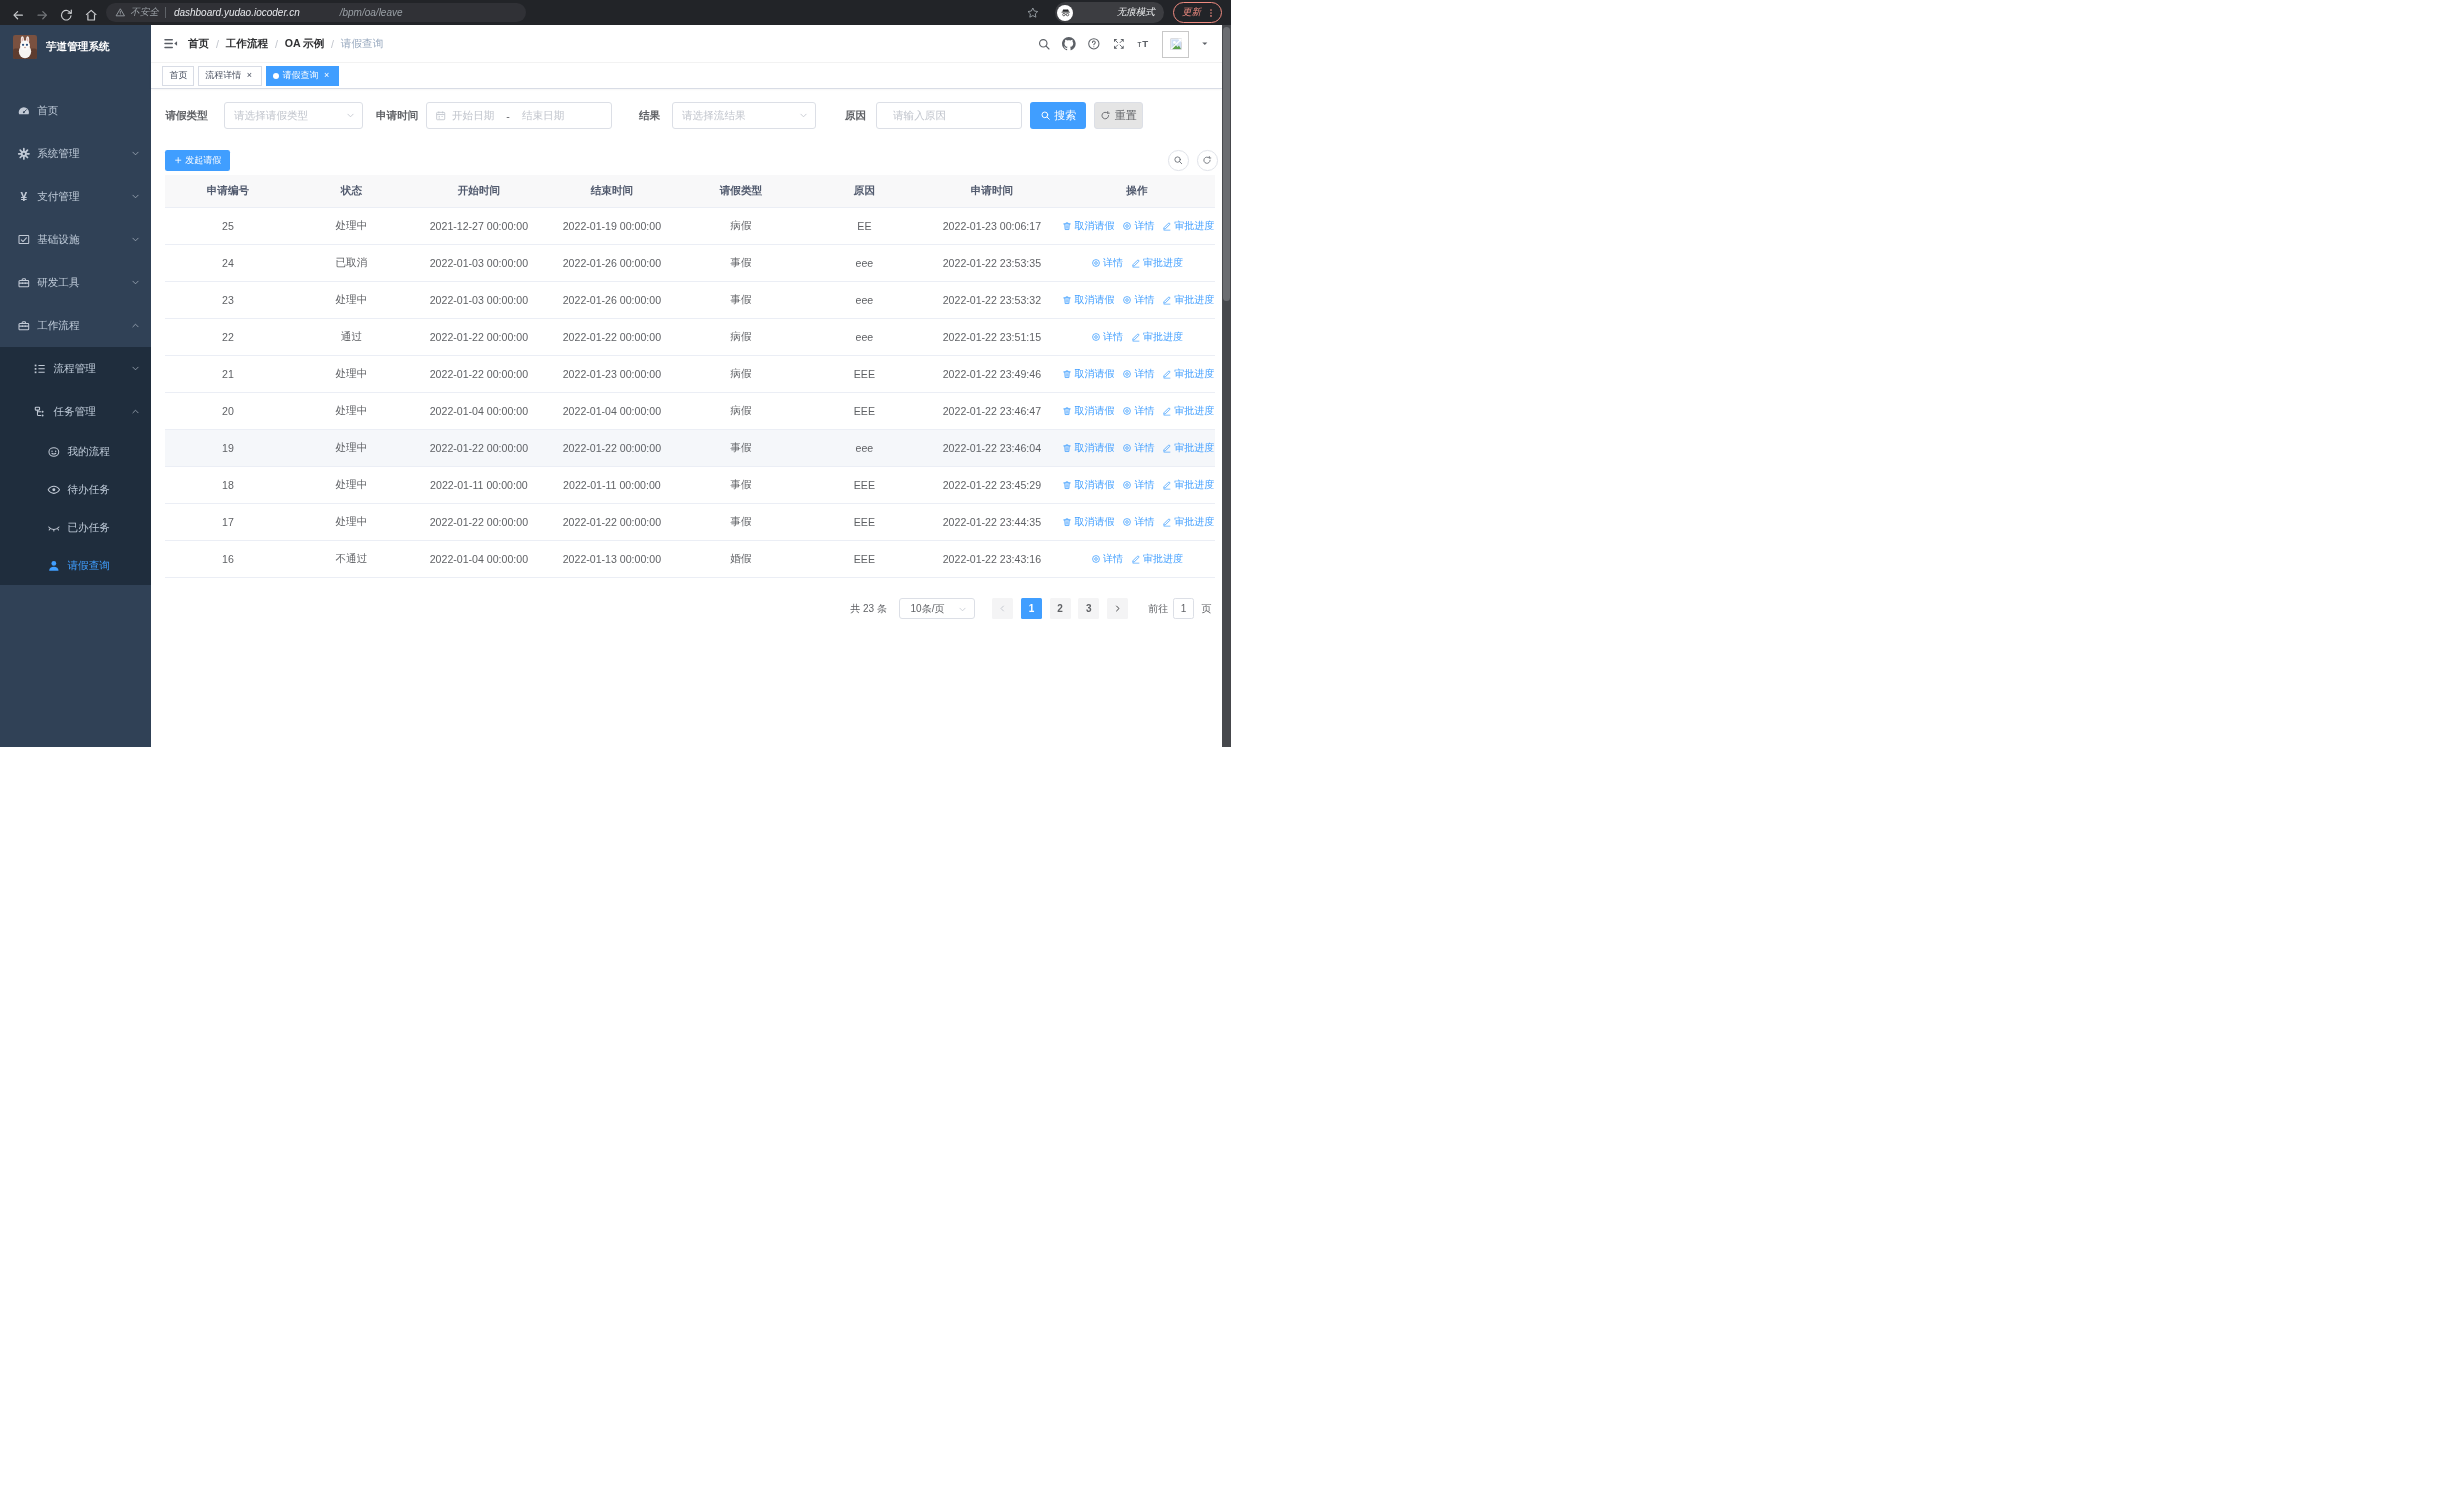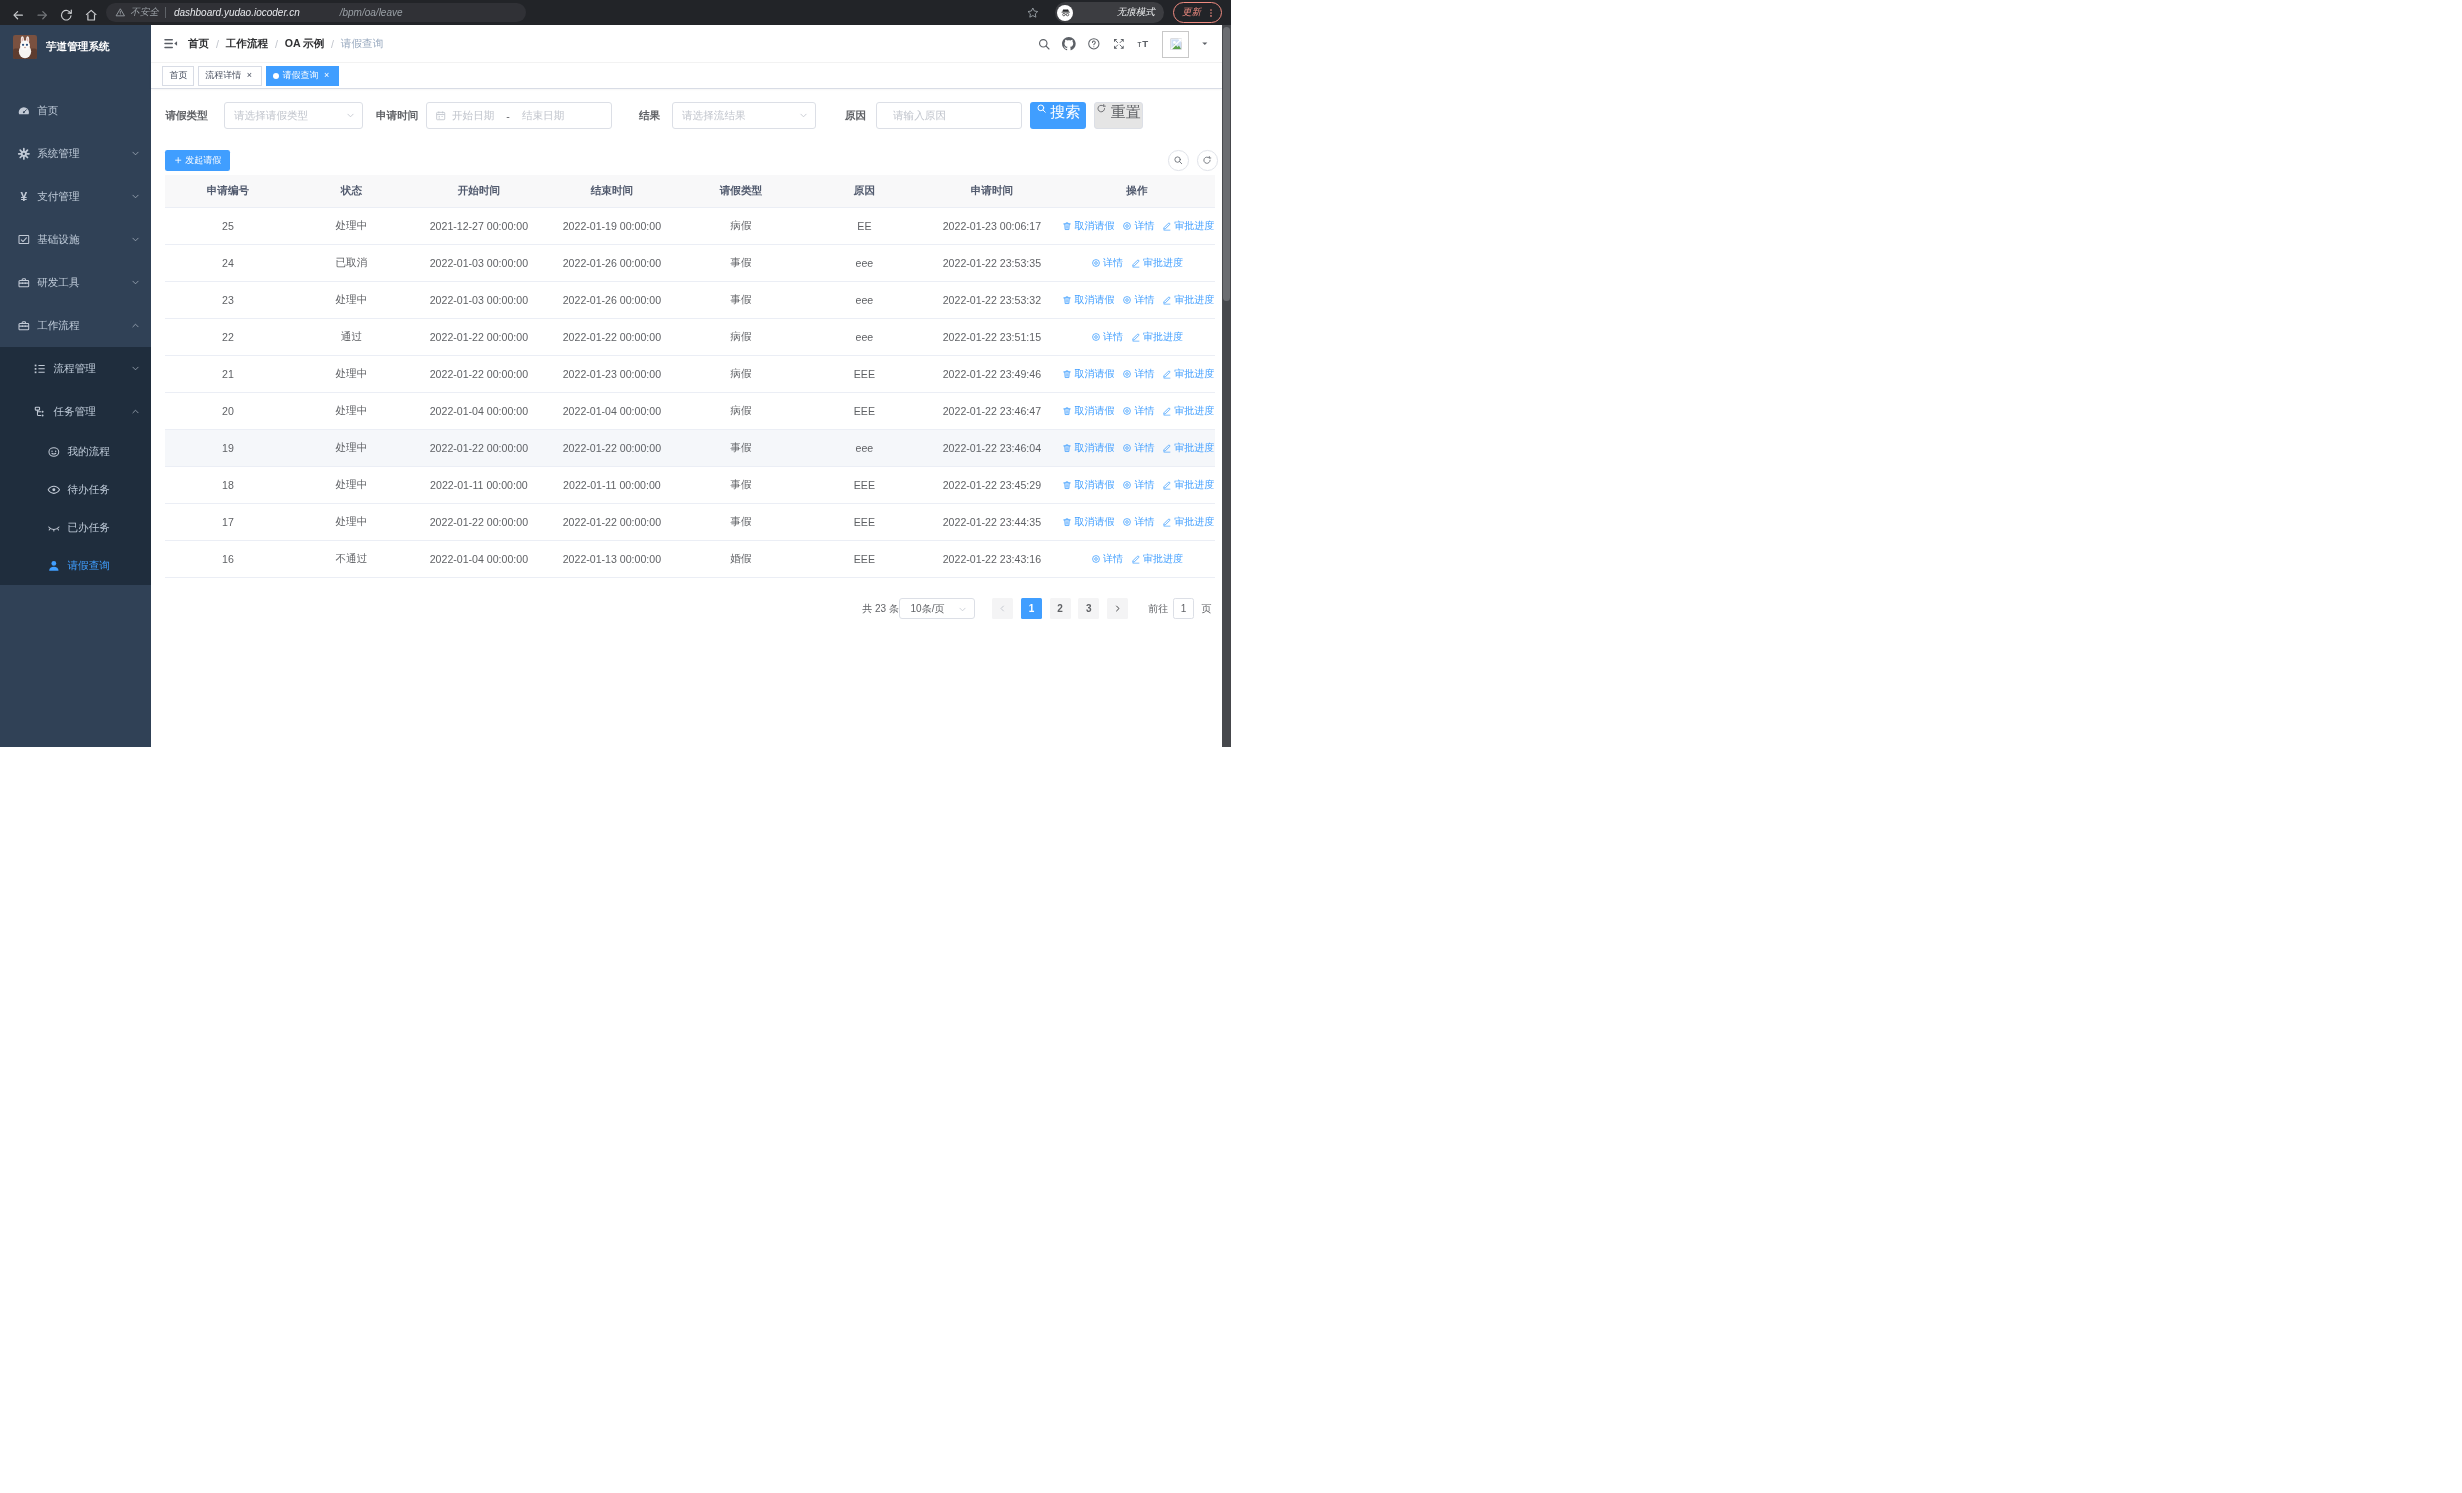--- a/index.html
+++ b/index.html
@@ -69,21 +69,21 @@
 
   .content{position:relative;height:658px;background:#fff;}
 
   
   .flabel{position:absolute;top:13px;line-height:27px;font-weight:700;font-size:10.6px;color:#606266;white-space:nowrap;}
   .fctrl{position:absolute;top:13px;height:27px;border:0.8px solid #dcdfe6;border-radius:3px;background:#fff;display:flex;align-items:center;font-size:10.6px;color:#c0c4cc;cursor:pointer;}
   .ph{color:#c0c4cc;white-space:nowrap;}
   .sel-chevron{width:9px;height:9px;color:#c0c4cc;position:absolute;right:6.8px;top:8.4px;}
   .cal-ic{width:11.4px;height:11.4px;color:#c0c4cc;margin:0 6px 0 7.6px;flex:none;}
   .range-sep{color:#606266;margin:0 12px;}
-  .btn{display:flex;align-items:flex-start;justify-content:center;gap:3.8px;border-radius:3px;font-size:15px;cursor:pointer;border:0.8px solid transparent;}
+  .btn{display:flex;align-items:center;justify-content:center;gap:3.8px;border-radius:3px;font-size:11px;cursor:pointer;border:0.8px solid transparent;}
   .btn-search{position:absolute;left:879px;top:13px;width:56px;height:27px;background:var(--primary);color:#fff;}
   .btn-reset{position:absolute;left:943px;top:13px;width:49px;height:27px;background:#e5e5e5;border-color:#dcdfe6;color:#606266;}
   .bico{width:10.6px;height:10.6px;}
 
   .btn-create{position:absolute;left:14.4px;top:61px;height:21px;padding:0 8.4px;background:var(--primary);color:#fff;border-radius:2.3px;font-size:9px;display:flex;align-items:center;gap:3px;cursor:pointer;}
   .plus-ic{width:8.4px;height:8.4px;}
   .mini-circle{position:absolute;top:61px;width:20.5px;height:20.5px;border-radius:50%;border:0.8px solid #e0e3e9;color:#61666d;display:flex;align-items:center;justify-content:center;cursor:pointer;background:#fff;}
   .mini-circle .mcic{width:10px;height:10px;}
   .mini-circle.c1{left:1017px;}
   .mini-circle.c2{left:1046px;}
@@ -91,21 +91,21 @@
   
   .grid{position:absolute;left:14.4px;top:86px;width:1050px;border-collapse:collapse;table-layout:fixed;}
   .grid th{height:32px;background:#f8f8f9;color:#515a6e;font-size:10.6px;font-weight:700;text-align:center;border-bottom:0.8px solid #ebeef5;white-space:nowrap;}
   .grid td{height:37px;color:#606266;font-size:10.6px;text-align:center;border-bottom:0.8px solid #ebeef5;white-space:nowrap;background:#fff;}
   .grid tr.highlight td{background:#f5f7fa;}
   .act{color:var(--link);font-size:10px;margin:0 3.8px;display:inline-flex;align-items:center;gap:2.3px;cursor:pointer;text-decoration:none;white-space:nowrap;}
   .act .aic{width:10px;height:10px;flex:none;}
 
   
   .pagination{position:absolute;top:509px;right:10.6px;height:21px;display:flex;align-items:center;font-size:10px;color:#606266;}
-  .ptotal{}
+  .ptotal{margin-right:12px;}
   .psel{position:relative;width:76px;height:21px;border:0.8px solid #dcdfe6;border-radius:3px;display:flex;align-items:center;padding-left:10.6px;color:#606266;cursor:pointer;margin-right:13.7px;}
   .psel .sel-chevron{top:6px;}
   .pbtn{min-width:21px;height:21px;margin:0 3.8px;border-radius:1.5px;background:#f4f4f5;display:flex;align-items:center;justify-content:center;font-size:10px;font-weight:600;color:#606266;cursor:pointer;border:none;}
   .pbtn.active{background:var(--primary);color:#fff;}
   .parrow{color:#303133;}
   .parrow.disabled{color:#c0c4cc;cursor:default;}
   .parrow .pic{width:9px;height:9px;}
   .goto-label{margin-left:16.7px;margin-right:4.6px;}
   .goto-input{width:21px;height:21px;border:0.8px solid #dcdfe6;border-radius:2.3px;text-align:center;font-size:10px;color:#606266;margin-right:6px;}
   .page-word{margin-left:1.5px;}

